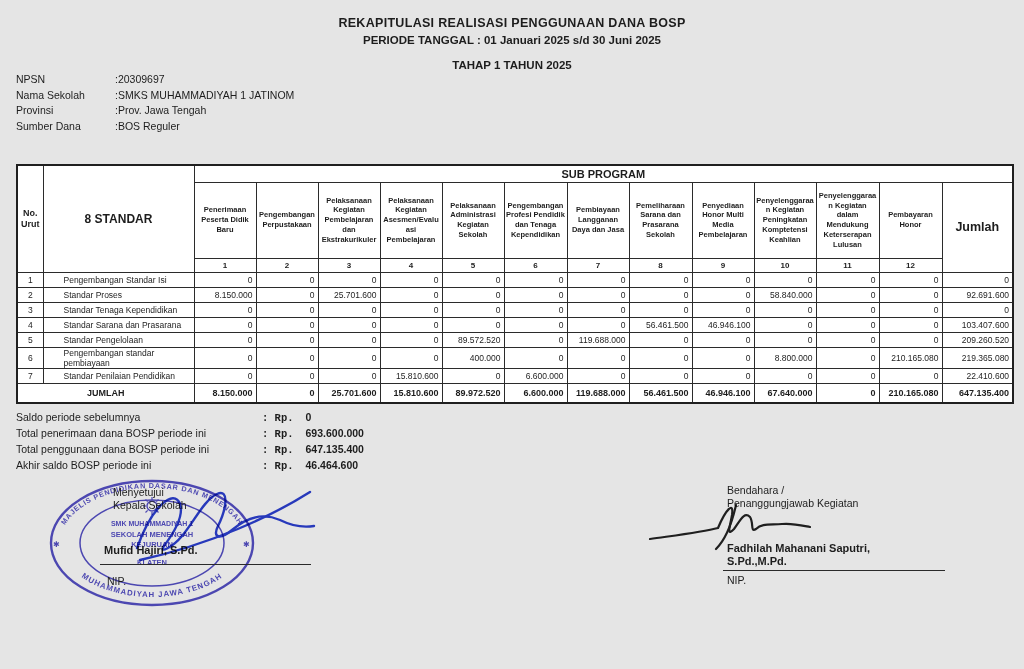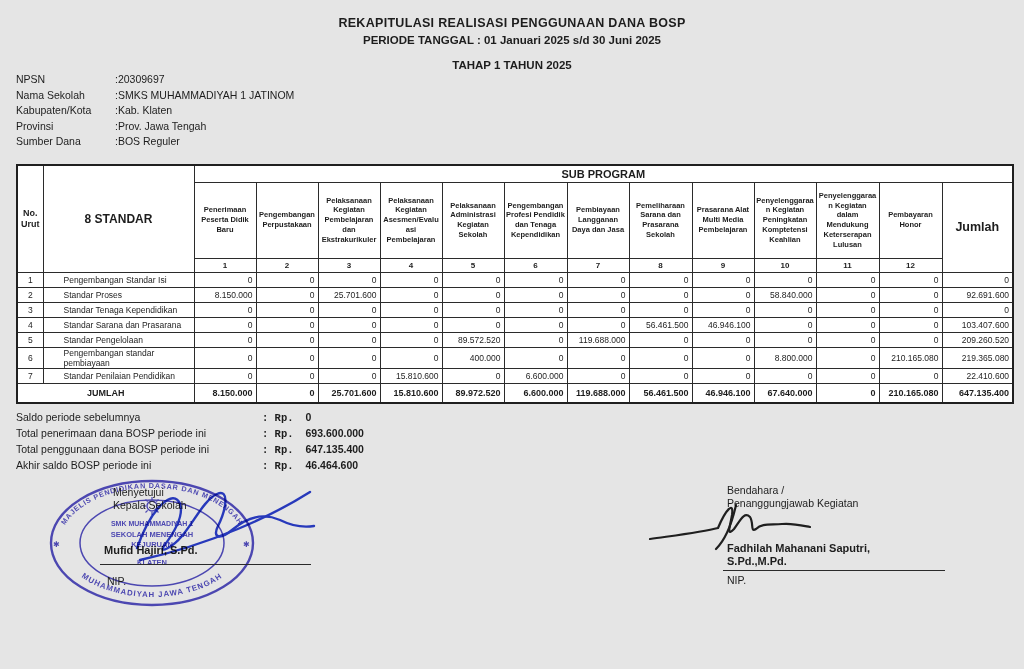--- a/index.html
+++ b/index.html
@@ -62,23 +62,20 @@
   </div>
 
   <div class="info-block">
     <div class="info-row">
       <span class="info-label">NPSN</span><span class="info-colon">: </span><span>20309697</span>
     </div>
     <div class="info-row">
       <span class="info-label">Nama Sekolah</span><span class="info-colon">: </span><span>SMKS MUHAMMADIYAH 1 JATINOM</span>
     </div>
     <div class="info-row">
-      <span class="info-label">Kabupaten/Kota</span><span class="info-colon">: </span><span>Kab. Klaten</span>
-    </div>
-    <div class="info-row">
       <span class="info-label">Provinsi</span><span class="info-colon">: </span><span>Prov. Jawa Tengah</span>
     </div>
     <div class="info-row">
       <span class="info-label">Sumber Dana</span><span class="info-colon">: </span><span>BOS Reguler</span>
     </div>
   </div>
 
   <table class="report">
       <colgroup>
         <col style="width: 26px;">
@@ -106,21 +103,21 @@
         </tr>
         <tr>
           <th class="h-sub">Penerimaan Peserta Didik Baru</th>
           <th class="h-sub">Pengembangan Perpustakaan</th>
           <th class="h-sub">Pelaksanaan Kegiatan Pembelajaran dan Ekstrakurikuler</th>
           <th class="h-sub">Pelaksanaan Kegiatan Asesmen/Evaluasi Pembelajaran</th>
           <th class="h-sub">Pelaksanaan Administrasi Kegiatan Sekolah</th>
           <th class="h-sub">Pengembangan Profesi Pendidik dan Tenaga Kependidikan</th>
           <th class="h-sub">Pembiayaan Langganan Daya dan Jasa</th>
           <th class="h-sub">Pemeliharaan Sarana dan Prasarana Sekolah</th>
-          <th class="h-sub">Prasarana Alat Multi Media Pembelajaran</th>
+          <th class="h-sub">Penyediaan Honor Multi Media Pembelajaran</th>
           <th class="h-sub">Penyelenggaraan Kegiatan Peningkatan Komptetensi Keahlian</th>
           <th class="h-sub">Penyelenggaraan Kegiatan dalam Mendukung Keterserapan Lulusan</th>
           <th class="h-sub">Pembayaran Honor</th>
           <th class="h-jumlah" rowspan="2">Jumlah</th>
         </tr>
         <tr>
           <th class="h-num">1</th>
           <th class="h-num">2</th>
           <th class="h-num">3</th>
           <th class="h-num">4</th>

